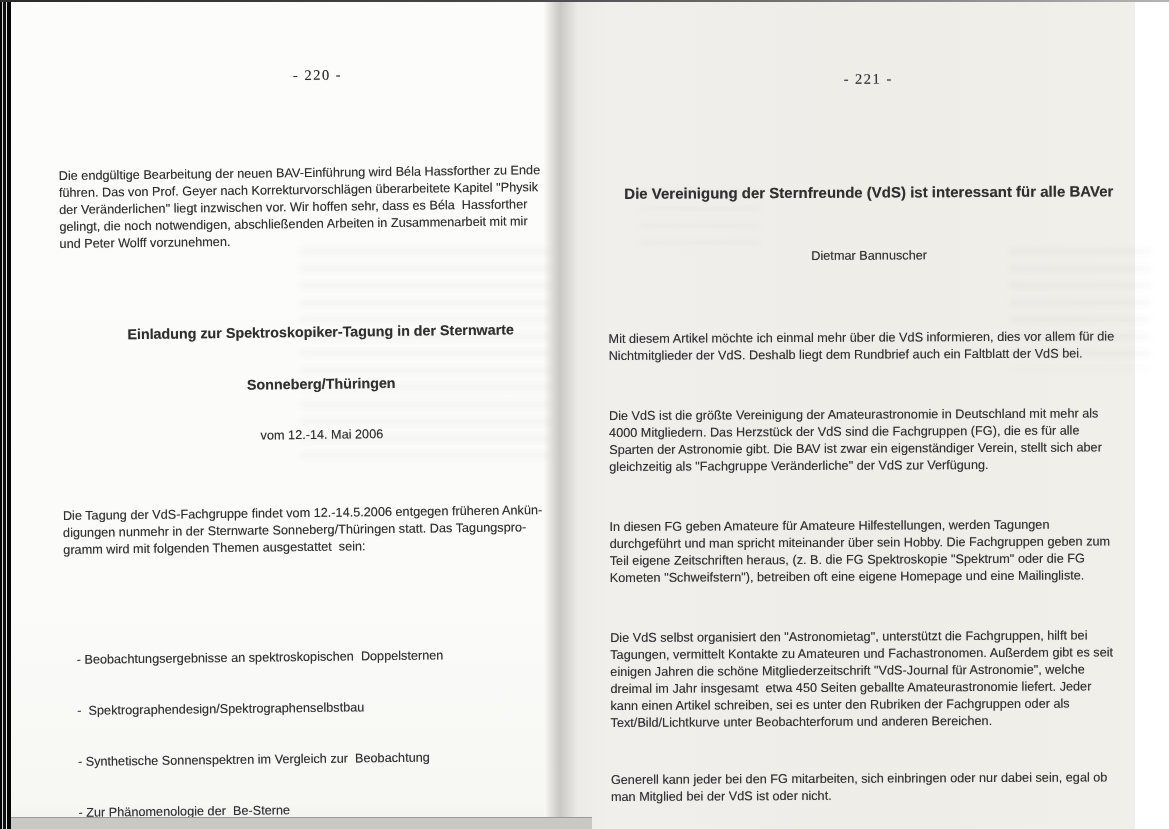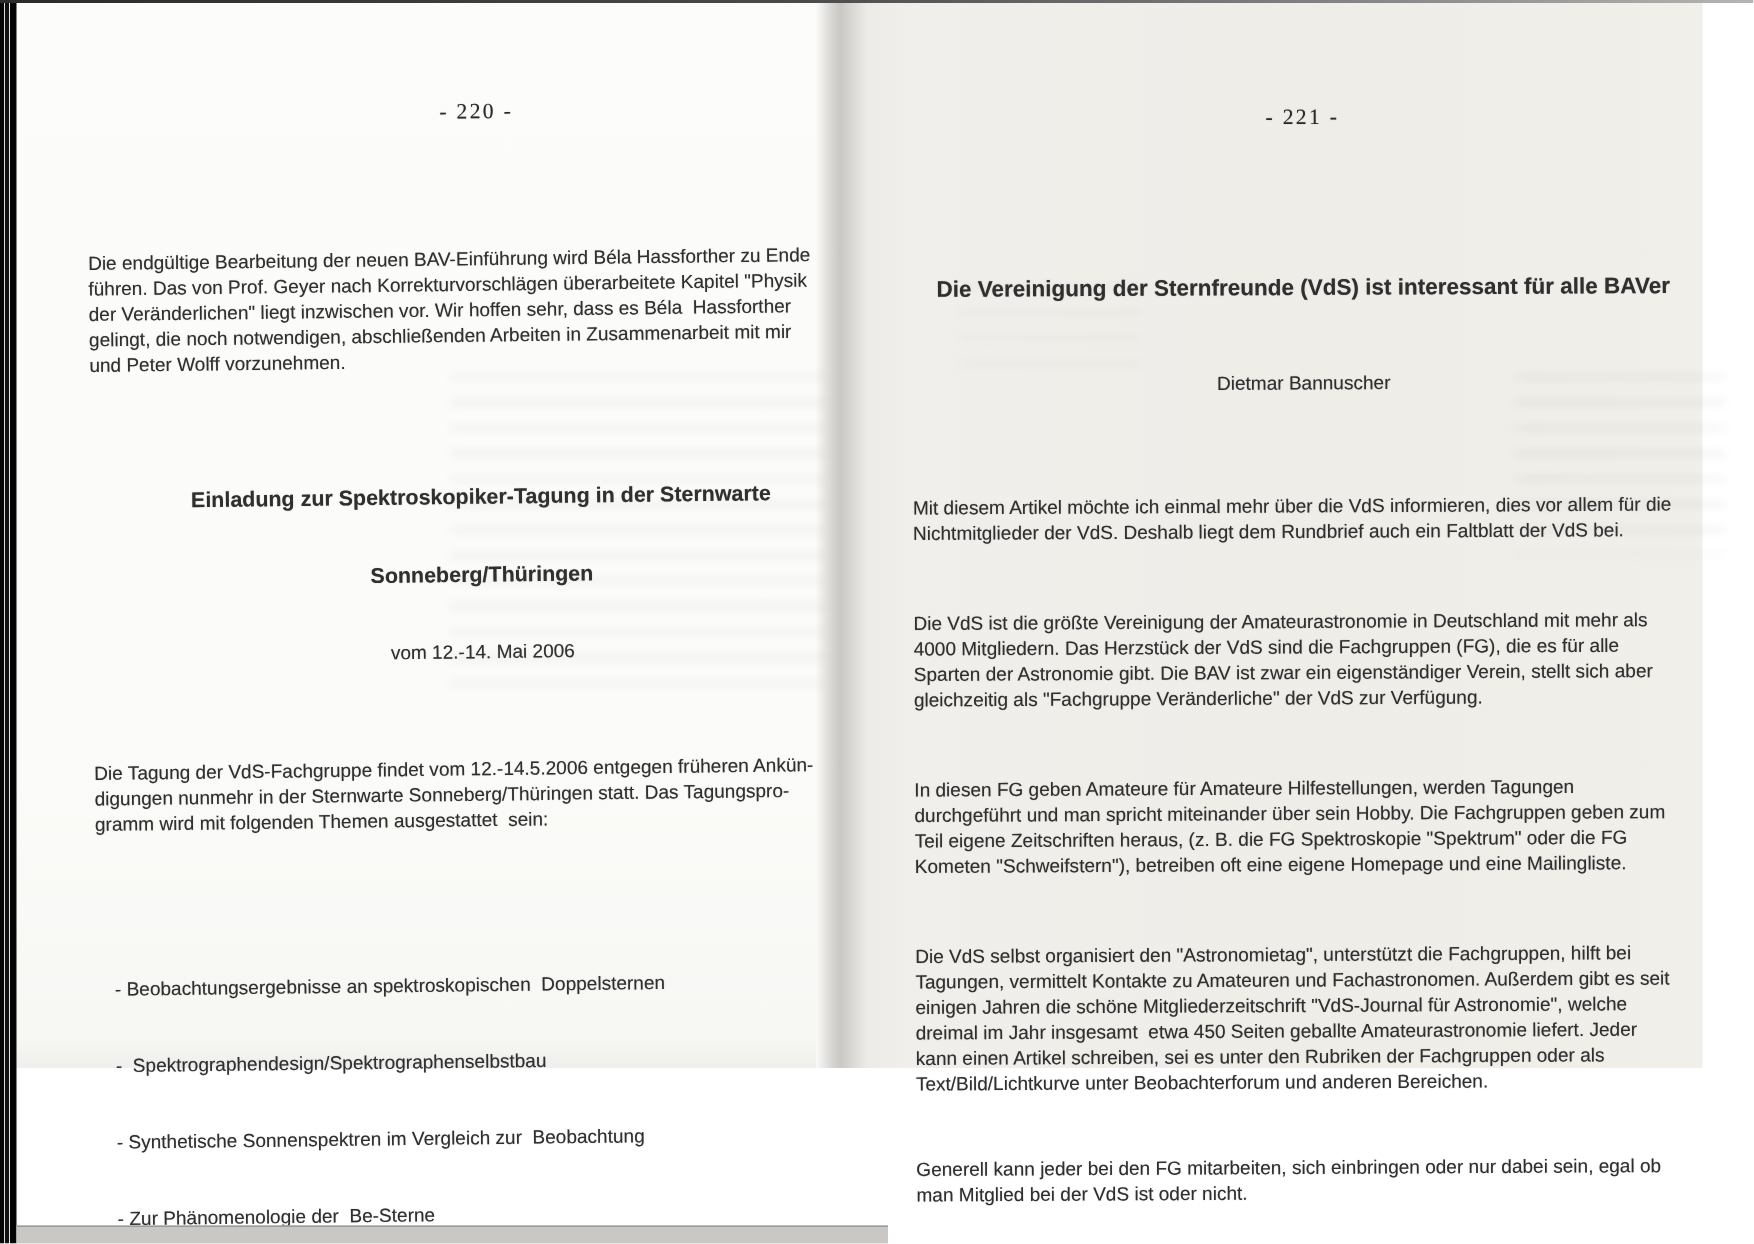--- a/index.html
+++ b/index.html
@@ -20,21 +20,21 @@
   .edge-top {
     position:absolute; left:0; top:0; width:1169px; height:2px;
     background:linear-gradient(90deg,#2b2b2b 0,#4a4a4a 45%,#8a8a8a 80%,#b5b5b3 100%);
   }
   .bottom-band {
     position:absolute; left:11px; top:817px; width:581px; height:12px;
     background:#c9c8c5; border-top:1px solid #9c9b98;
   }
 
   
-  .page { position:absolute; top:2px; height:710px; }
+  .page { position:absolute; top:2px; height:827px; }
   .page-left {
     left:11px; width:567px;
     background:linear-gradient(180deg,#fcfcfb 0,#fbfbf9 70%,#f7f7f4 97%,#efefec 100%);
   }
   .page-right {
     left:544px; width:591px;
     background:linear-gradient(90deg,#fafaf8 0,#d9d8d4 10px,#c9c8c4 16px,#ecebe7 34px,#f0efeb 60px,#eeede8 55%,#f0efea 100%);
   }
 
   .smudge { position:absolute; filter:blur(3px); opacity:.10; pointer-events:none;

